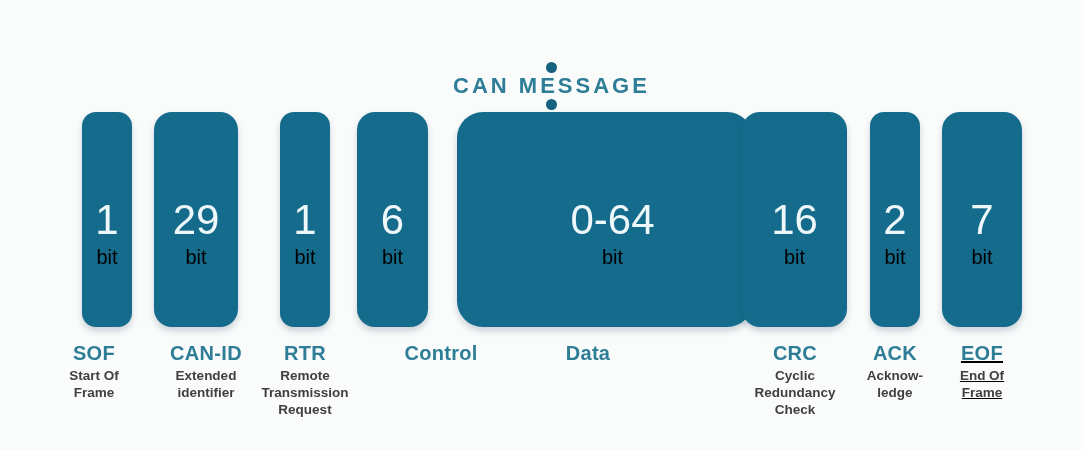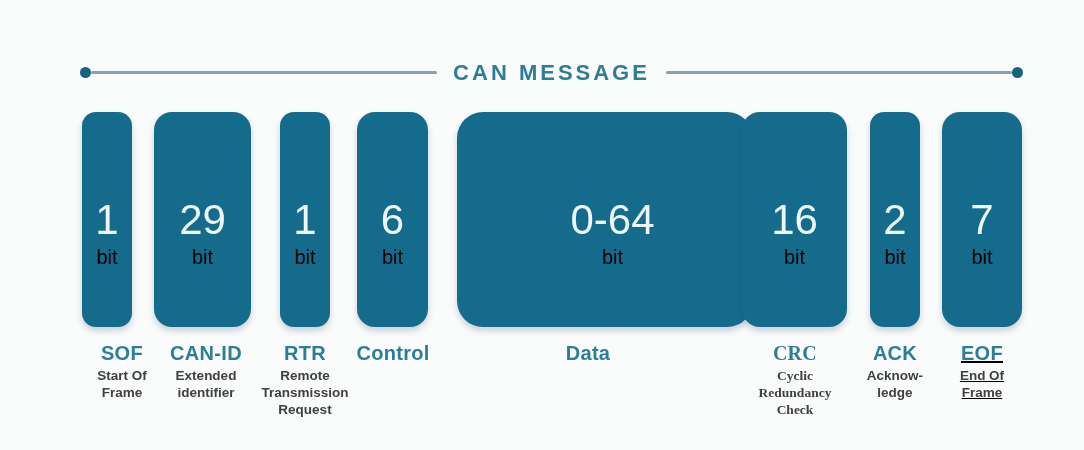--- a/index.html
+++ b/index.html
@@ -7,21 +7,21 @@
     width:1084px;height:450px;
     background:#fbfbfb;
     font-family:"Liberation Sans","DejaVu Sans",sans-serif;
     overflow:hidden;
   }
   .canvas{position:relative;width:1084px;height:450px;background:#fafbfb;}
 
   
   .header{
     position:absolute;left:80px;right:61px;top:62px;height:21px;
-    display:flex;align-items:center;
+    display:flex;align-items:center;flex-direction:column;
   }
   .dot{width:11px;height:11px;border-radius:50%;background:#17627f;flex:0 0 auto;}
   .hline{flex:1 1 auto;height:3px;background:#86a2ae;border-radius:2px;}
   .title{
     flex:0 0 auto;margin:0 16px;
     color:#2e7d96;font-size:22px;font-weight:bold;letter-spacing:3px;
     white-space:nowrap;
   }
 
   
@@ -29,39 +29,39 @@
     position:absolute;top:112px;height:215px;box-sizing:border-box;
     background:#146b8c;
     box-shadow:0 4px 6px rgba(30,70,95,0.22);
     display:flex;flex-direction:column;align-items:center;justify-content:center;
     padding-top:28px;border-radius:18px;
   }
   .num{color:#eef7fa;font-size:42px;line-height:44px;white-space:nowrap;}
   .unit{color:#000000;font-size:20px;line-height:26px;margin-top:2px;}
 
   .f1{left:82px;width:50px;border-radius:14px;}
-  .f2{left:154px;width:97px;}
+  .f2{left:154px;width:84px;}
   .f3{left:280px;width:50px;border-radius:14px;}
   .f4{left:357px;width:71px;}
   .f5{left:457px;width:296px;border-radius:26px;padding-left:15px;}
   .f6{left:742px;width:105px;}
   .f7{left:870px;width:50px;border-radius:14px;}
   .f8{left:942px;width:80px;}
 
   
   .label{position:absolute;top:342px;width:160px;text-align:center;}
   .abbr{color:#2e7d96;font-size:20px;font-weight:bold;line-height:23px;letter-spacing:0.3px;}
   .desc{color:#404040;font-size:13.5px;font-weight:bold;line-height:17px;white-space:pre-line;margin-top:2px;}
 
-  .l1{left:42px;}   
+  .l1{left:14px;}   
   .l2{left:126px;}  
   .l3{left:225px;}  
-  .l4{left:313px;}  
+  .l4{left:313px;padding-left:48px;}  
   .l5{left:508px;}  
-  .l6{left:715px;font-family:Liberation Serif, serif;}  
+  .l6{left:715px;}  
   .l7{left:815px;}  
   .l8{left:902px;text-decoration:underline;}  
 </style>
 </head>
 <body>
 
 <div class="canvas">
 
   <div class="header">
     <span class="dot"></span>

